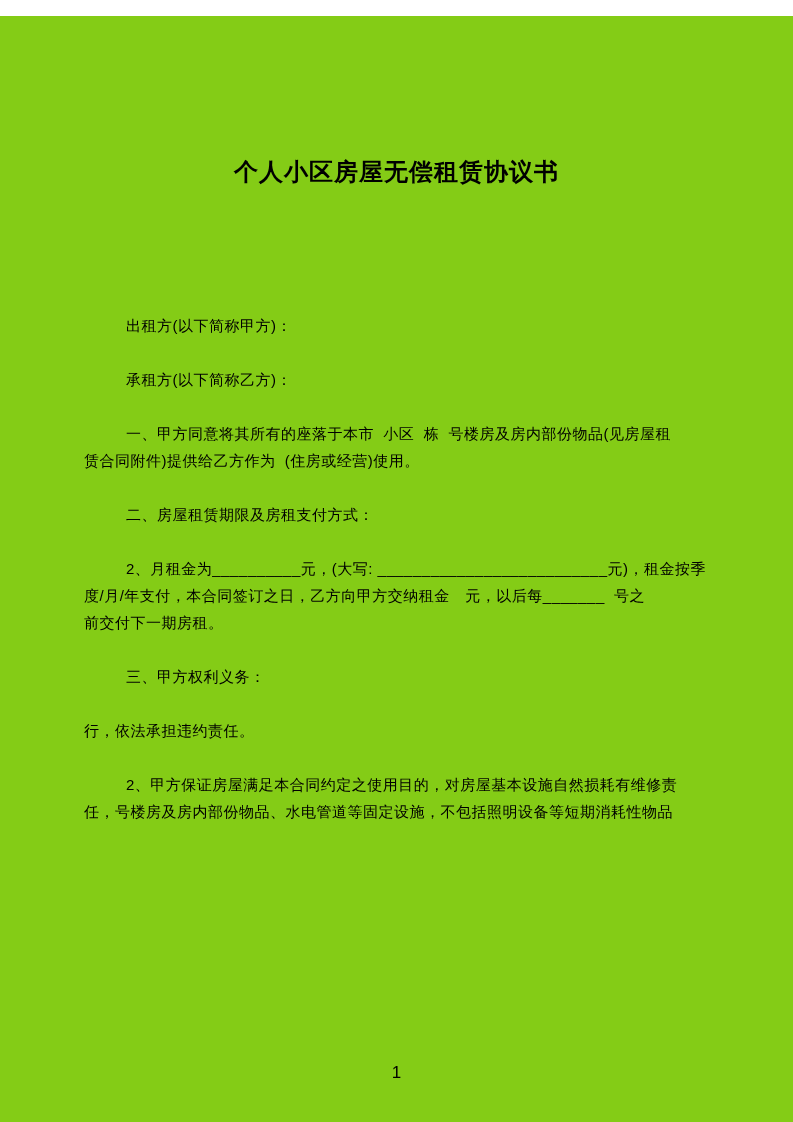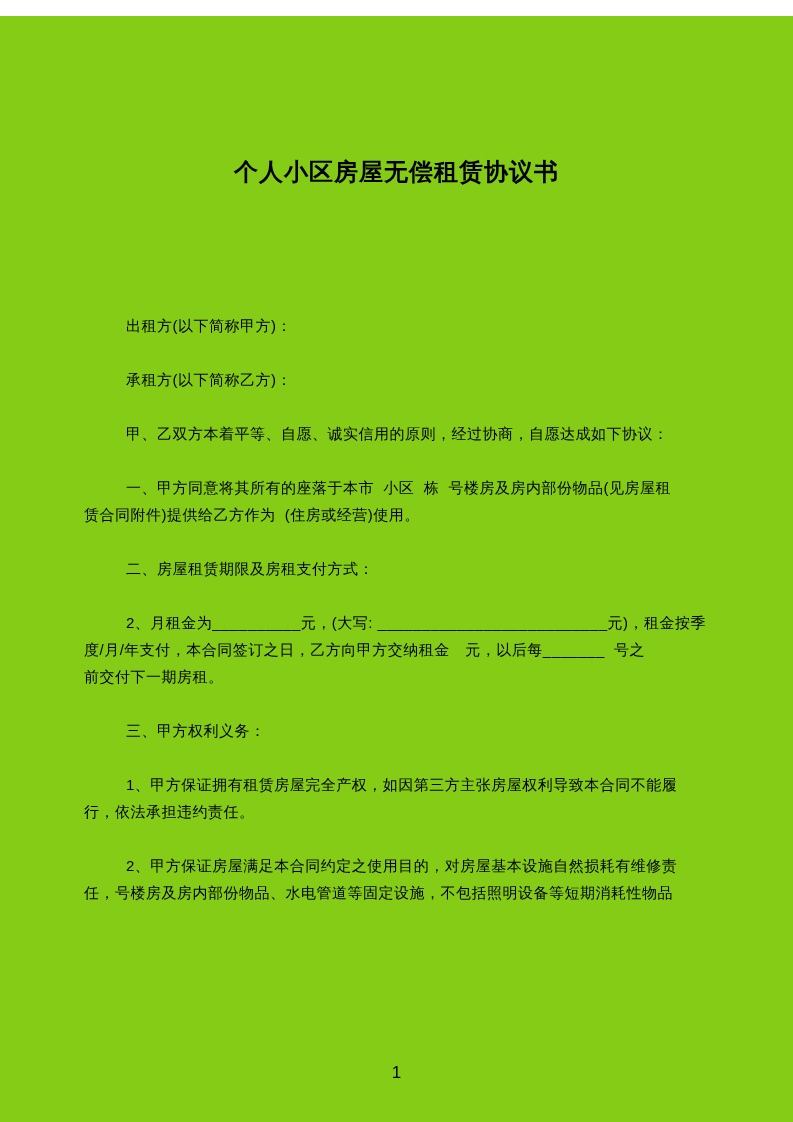--- a/index.html
+++ b/index.html
@@ -62,39 +62,35 @@
   <h1 class="doc-title">个人小区房屋无偿租赁协议书</h1>
 
   <div class="doc-body" id="doc-body">
       <div class="para">
         <div class="line first">出租方(以下简称甲方)：</div>
       </div>
       <div class="para">
         <div class="line first">承租方(以下简称乙方)：</div>
       </div>
       <div class="para">
-        <div class="line first">甲、乙双方本着平等、自愿、诚实信用的原则，经过协商，自愿达成如下协议：</div>
-      </div>
-      <div class="para">
         <div class="line first">一、甲方同意将其所有的座落于本市  小区  栋  号楼房及房内部份物品(见房屋租</div>
         <div class="line">赁合同附件)提供给乙方作为  (住房或经营)使用。</div>
       </div>
       <div class="para">
         <div class="line first">二、房屋租赁期限及房租支付方式：</div>
       </div>
       <div class="para">
         <div class="line first">2、月租金为__________元，(大写: __________________________元)，租金按季</div>
         <div class="line">度/月/年支付，本合同签订之日，乙方向甲方交纳租金　元，以后每_______  号之</div>
         <div class="line">前交付下一期房租。</div>
       </div>
       <div class="para">
         <div class="line first">三、甲方权利义务：</div>
       </div>
       <div class="para">
-        <div class="line first">1、甲方保证拥有租赁房屋完全产权，如因第三方主张房屋权利导致本合同不能履</div>
         <div class="line">行，依法承担违约责任。</div>
       </div>
       <div class="para">
         <div class="line first">2、甲方保证房屋满足本合同约定之使用目的，对房屋基本设施自然损耗有维修责</div>
         <div class="line">任，号楼房及房内部份物品、水电管道等固定设施，不包括照明设备等短期消耗性物品</div>
       </div>
     </div>
 
   <div class="page-number">1</div>
 </div>

